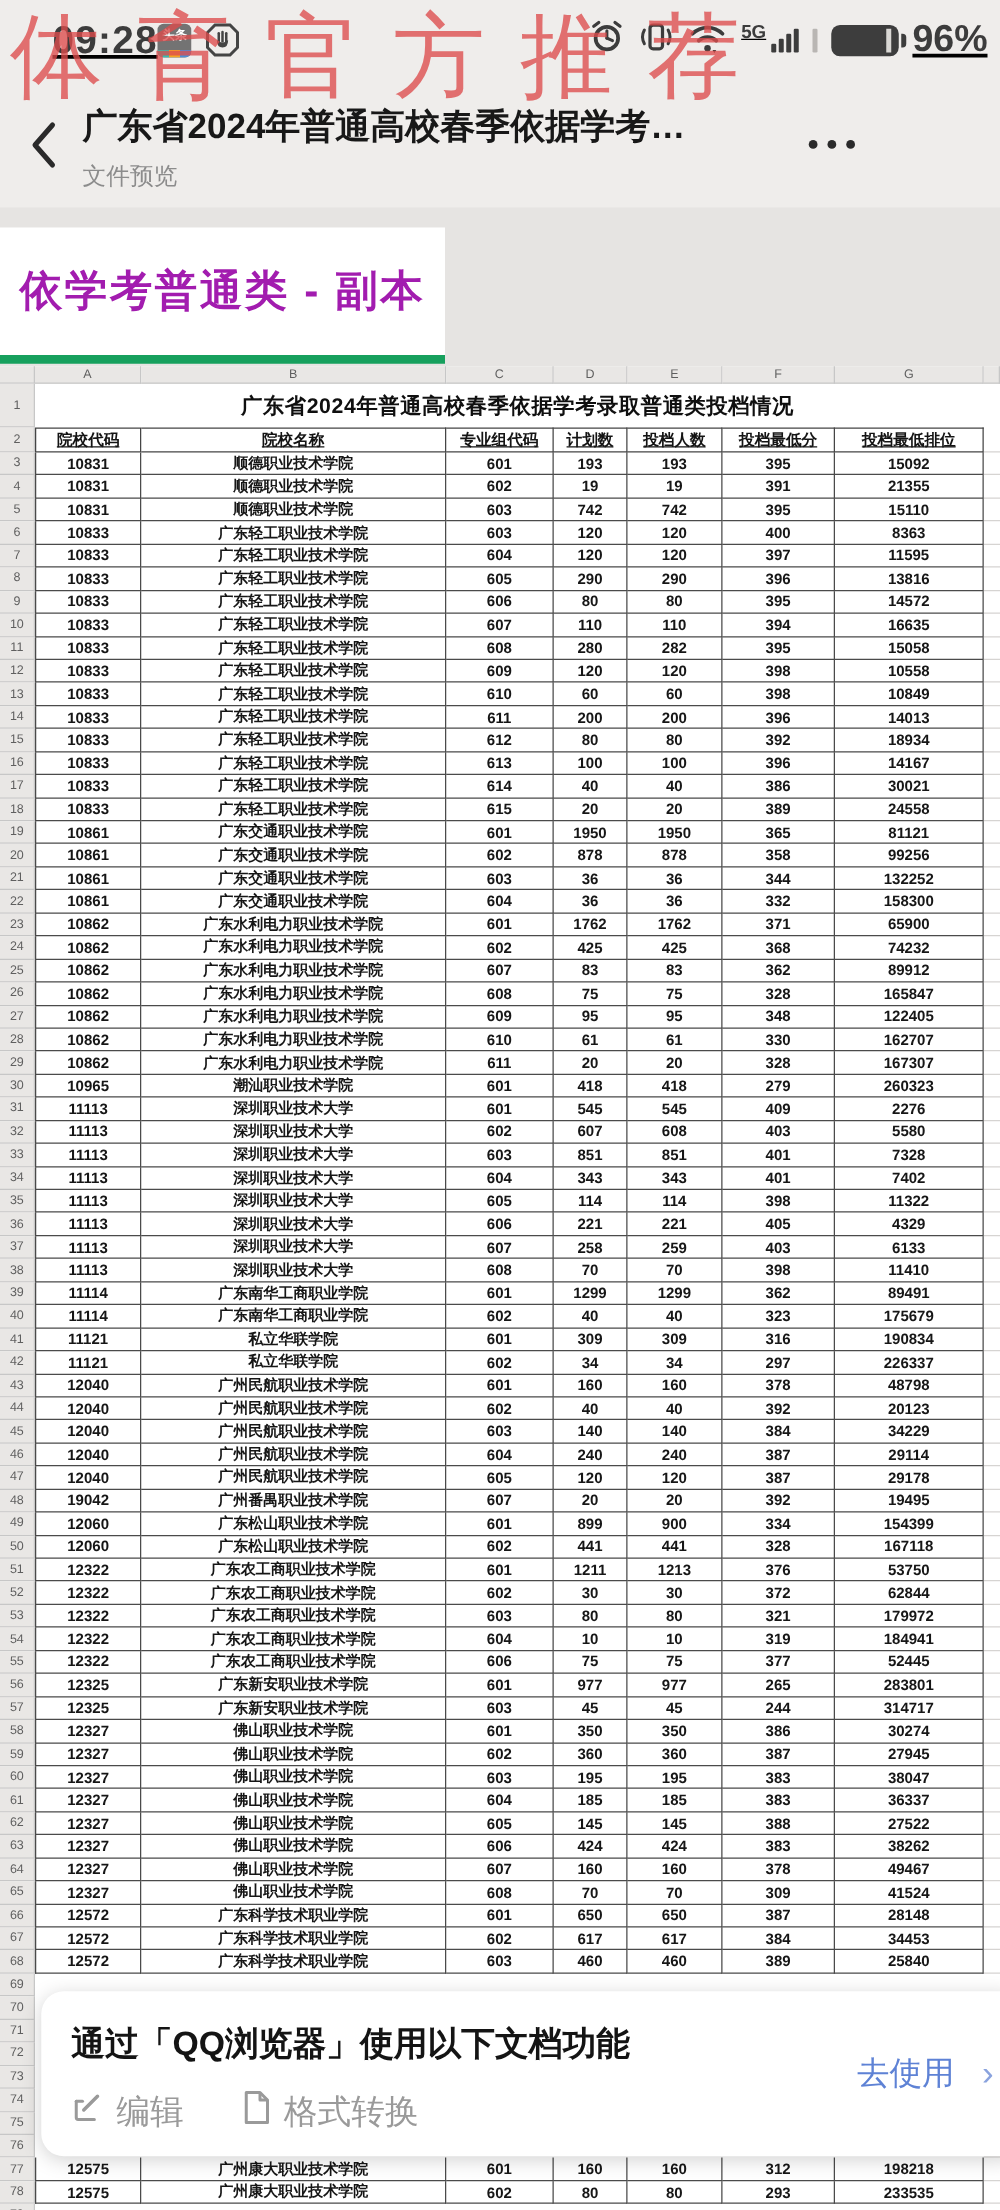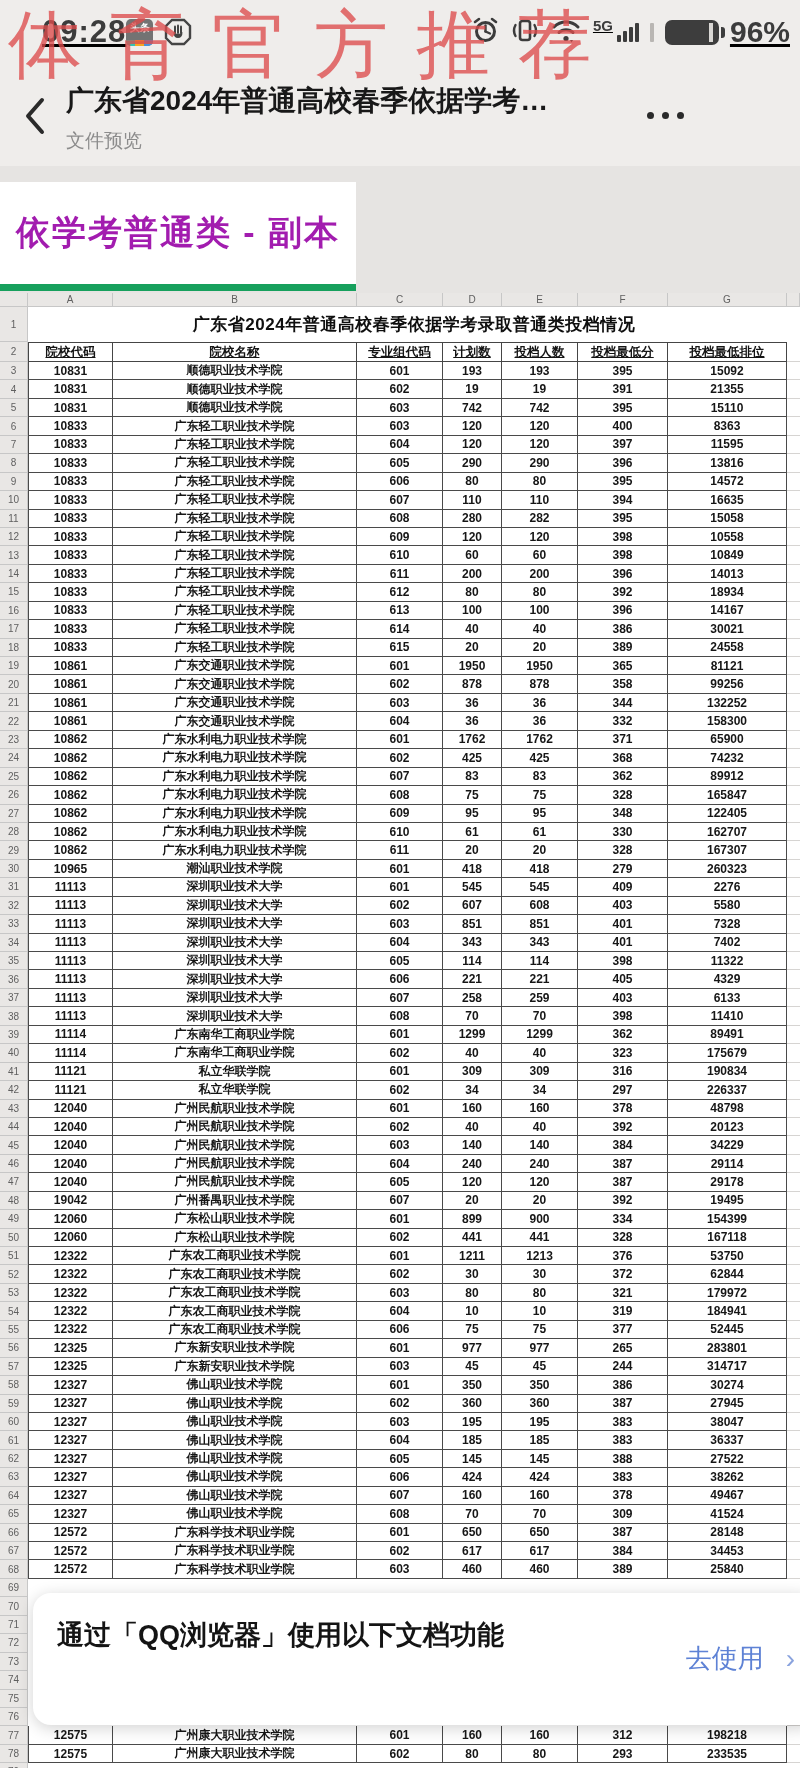--- a/index.html
+++ b/index.html
@@ -1047,15 +1047,36 @@
     </div>
       </div>
   </div>
 
   <div class="banner">
     <div class="banner-title">通过「QQ浏览器」使用以下文档功能</div>
     <div class="banner-action">
       <span>去使用</span>
       <span class="chev">›</span>
     </div>
+    <div class="banner-features">
+      <div class="feature">
+        <span>
+          <svg width="26" height="26" viewBox="0 0 26 26">
+            <path d="M4 8 v13 a1.5 1.5 0 0 0 1.5 1.5 h13" fill="none" stroke="#9a9a9a" stroke-width="2.4" stroke-linecap="round"></path>
+            <path d="M10 15 L21 4" stroke="#9a9a9a" stroke-width="2.8" stroke-linecap="round"></path>
+            <path d="M4 8 h5" stroke="#9a9a9a" stroke-width="2.4" stroke-linecap="round"></path>
+          </svg>
+        </span>
+        <span>编辑</span>
+      </div>
+      <div class="feature">
+        <span>
+          <svg width="24" height="28" viewBox="0 0 24 28">
+            <path d="M4 2 h11 l6 6 v18 h-17 z" fill="none" stroke="#9a9a9a" stroke-width="2.4" stroke-linejoin="round"></path>
+            <path d="M15 2 v6 h6" fill="none" stroke="#9a9a9a" stroke-width="2.4" stroke-linejoin="round"></path>
+          </svg>
+        </span>
+        <span>格式转换</span>
+      </div>
+    </div>
   </div>
 
 </div>
 
 </body></html>

